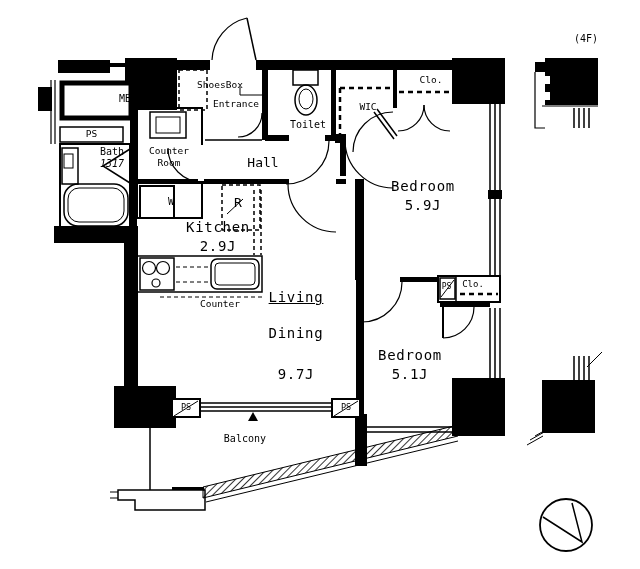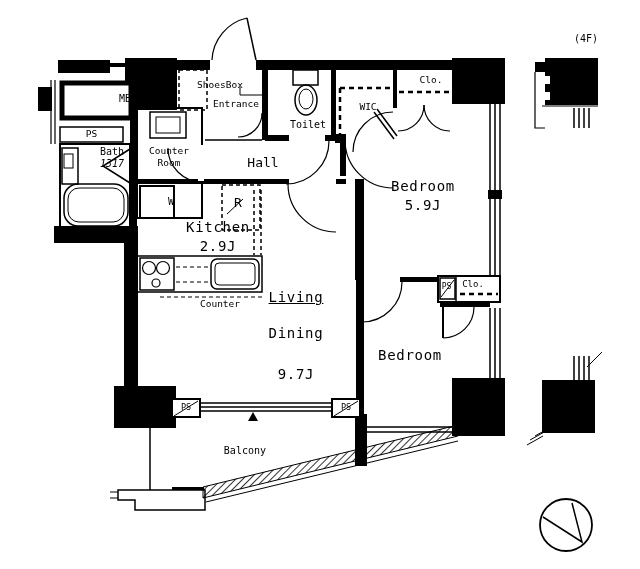--- a/index.html
+++ b/index.html
@@ -183,20 +183,21 @@
   <div class="lbl s11" style="left:245px;top:155px;width:36px;">Hall</div>
   <div class="lbl s15" style="left:180px;top:218px;width:76px;">Kitchen</div>
   <div class="lbl s15" style="left:180px;top:237px;width:76px;">2.9J</div>
   <div class="lbl s11" style="left:230px;top:195px;width:16px;">R</div>
   <div class="lbl s10" style="left:140px;top:186px;width:34px;line-height:32px;">W</div>
   <div class="lbl s95" style="left:194px;top:298px;width:52px;">Counter</div>
   <div class="lbl s15" style="left:258px;top:288px;width:76px;text-decoration:underline;">Living</div>
   <div class="lbl s15" style="left:258px;top:324px;width:76px;">Dining</div>
   <div class="lbl s15" style="left:258px;top:345px;width:76px;margin-top:20px;">9.7J</div>
   <div class="lbl s15" style="left:368px;top:346px;width:84px;">Bedroom</div>
+  <div class="lbl s15" style="left:368px;top:365px;width:84px;">5.1J</div>
   <div class="lbl s8" style="left:438px;top:282px;width:17px;">PS</div>
   <div class="lbl s9" style="left:456px;top:279px;width:34px;">Clo.</div>
   <div class="lbl s85" style="left:172px;top:402px;width:28px;">PS</div>
   <div class="lbl s85" style="left:332px;top:402px;width:28px;">PS</div>
-  <div class="lbl s10" style="left:206px;top:433px;width:60px;margin-top:12px;">Balcony</div>
+  <div class="lbl s10" style="left:206px;top:433px;width:60px;">Balcony</div>
   <div class="lbl s10" style="left:554px;top:33px;width:44px;">(4F)</div>
 
 </div>
 
 </body></html>

